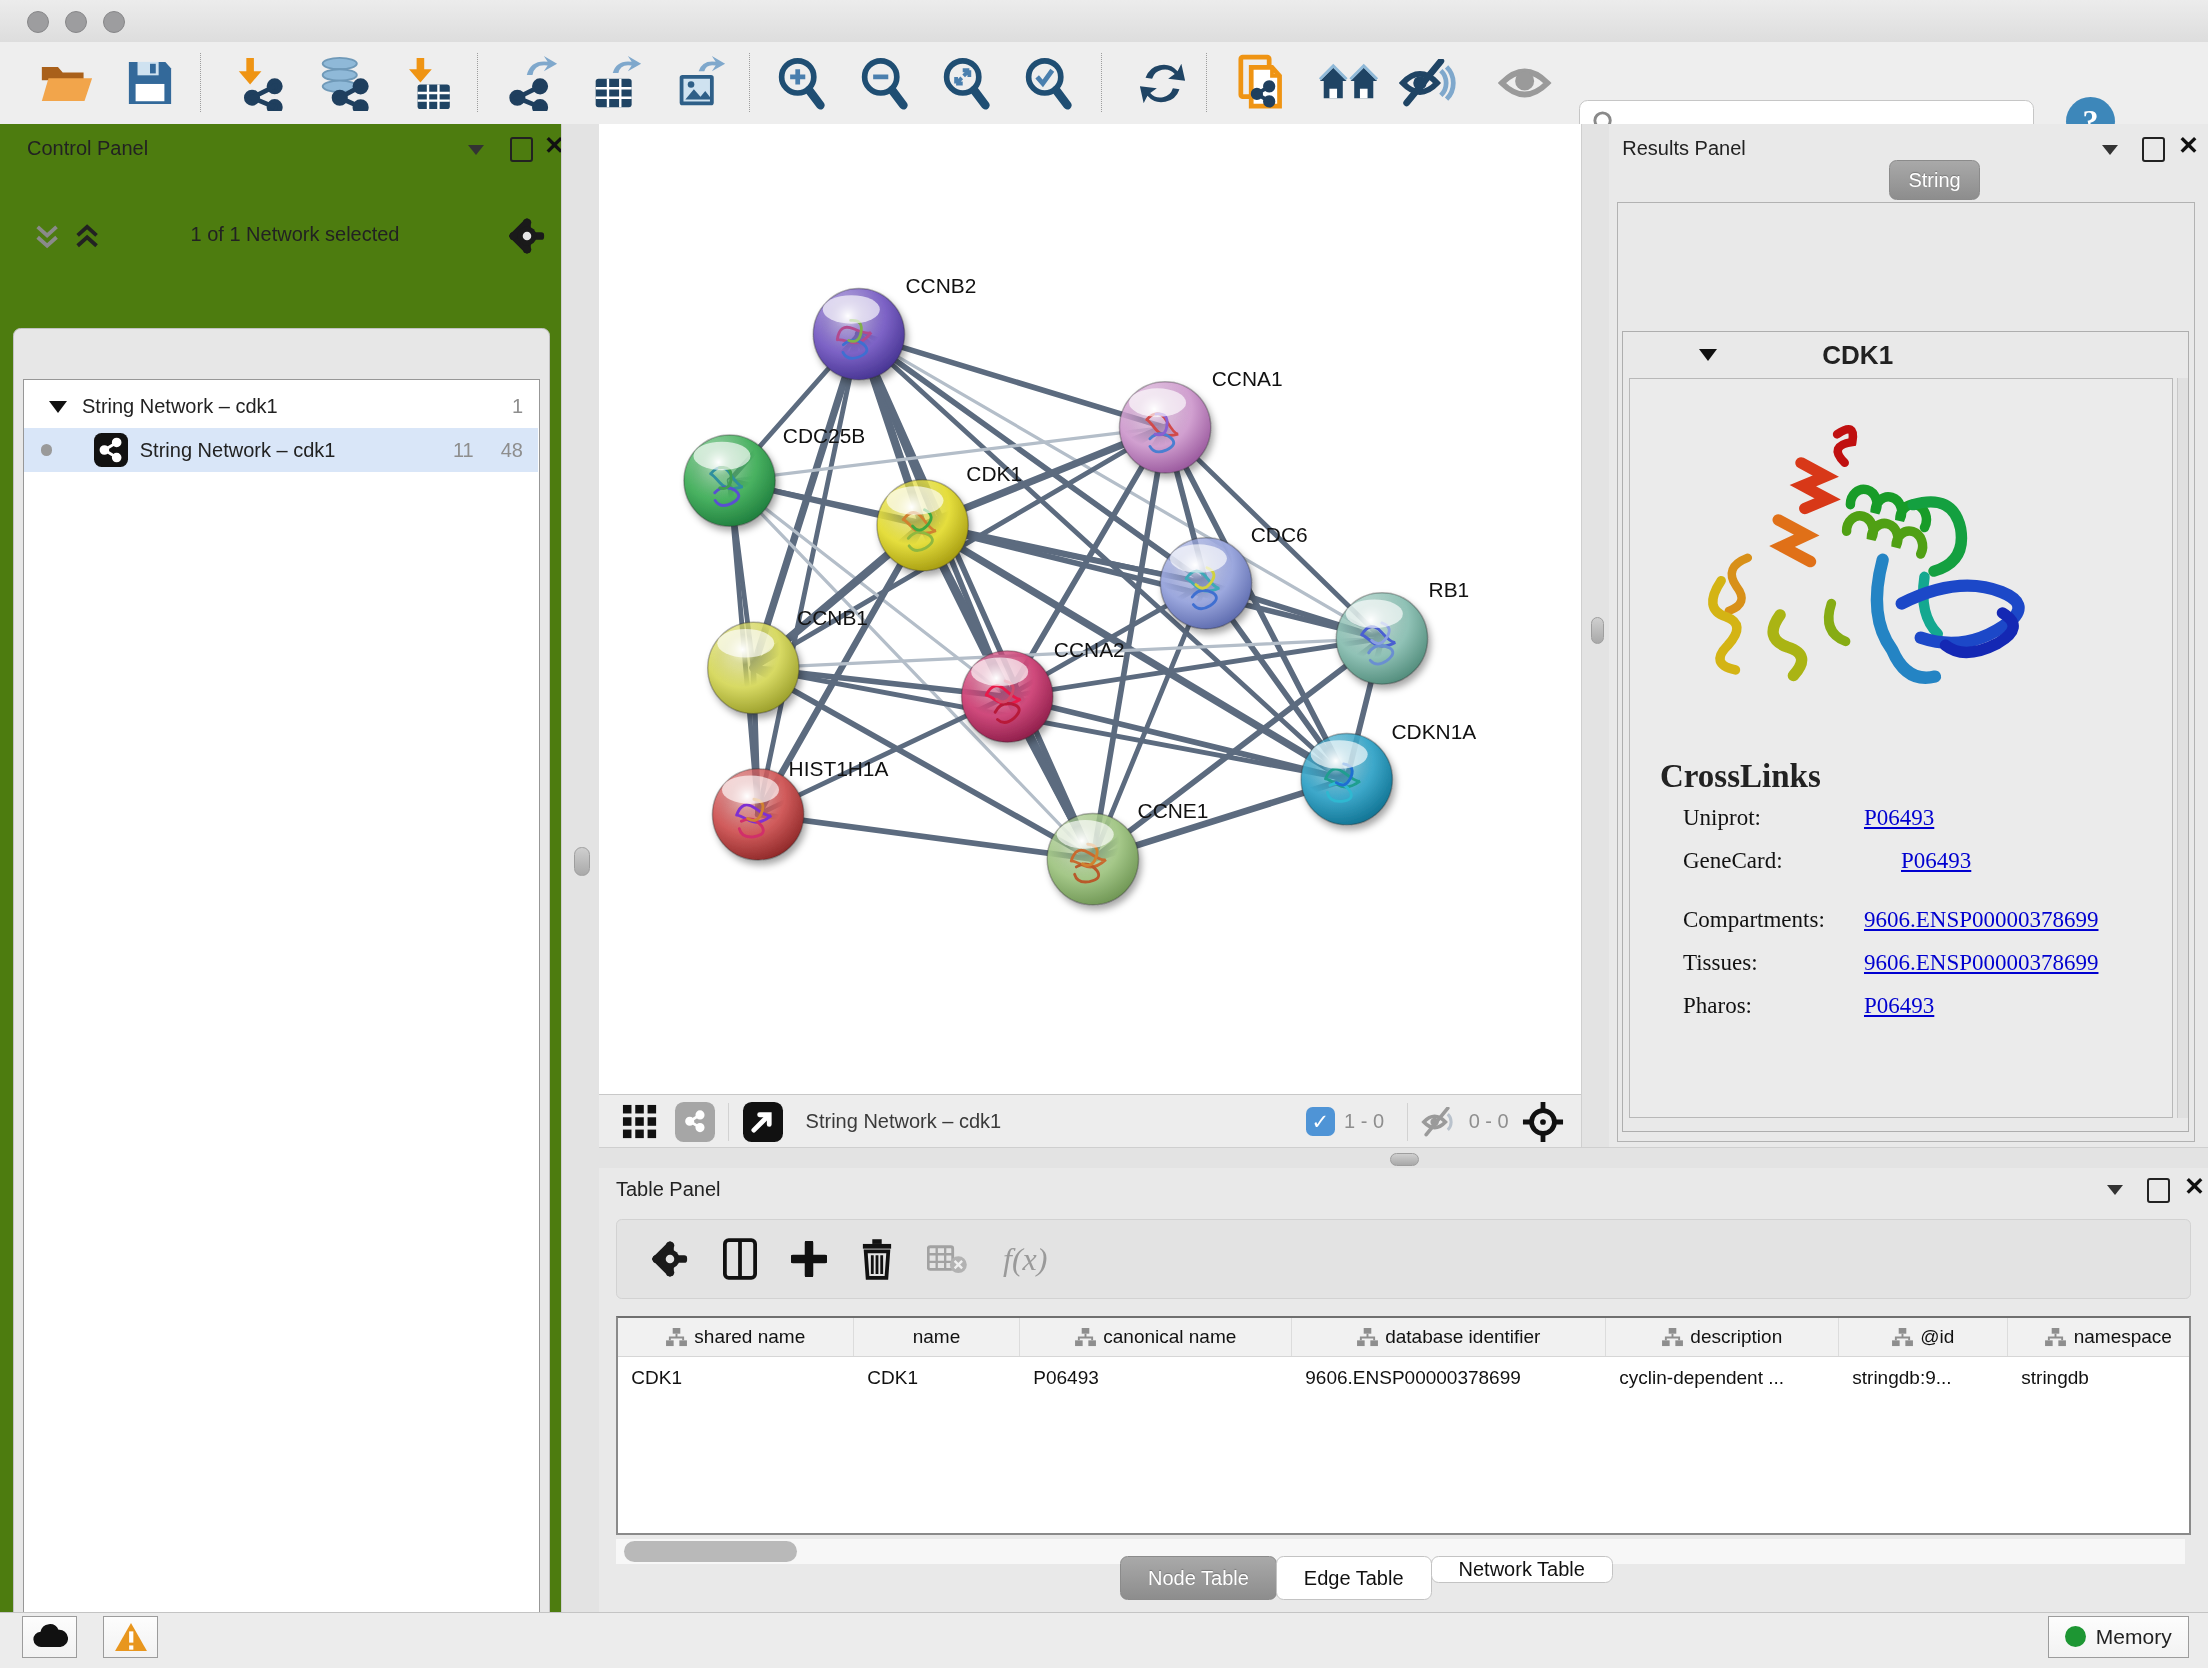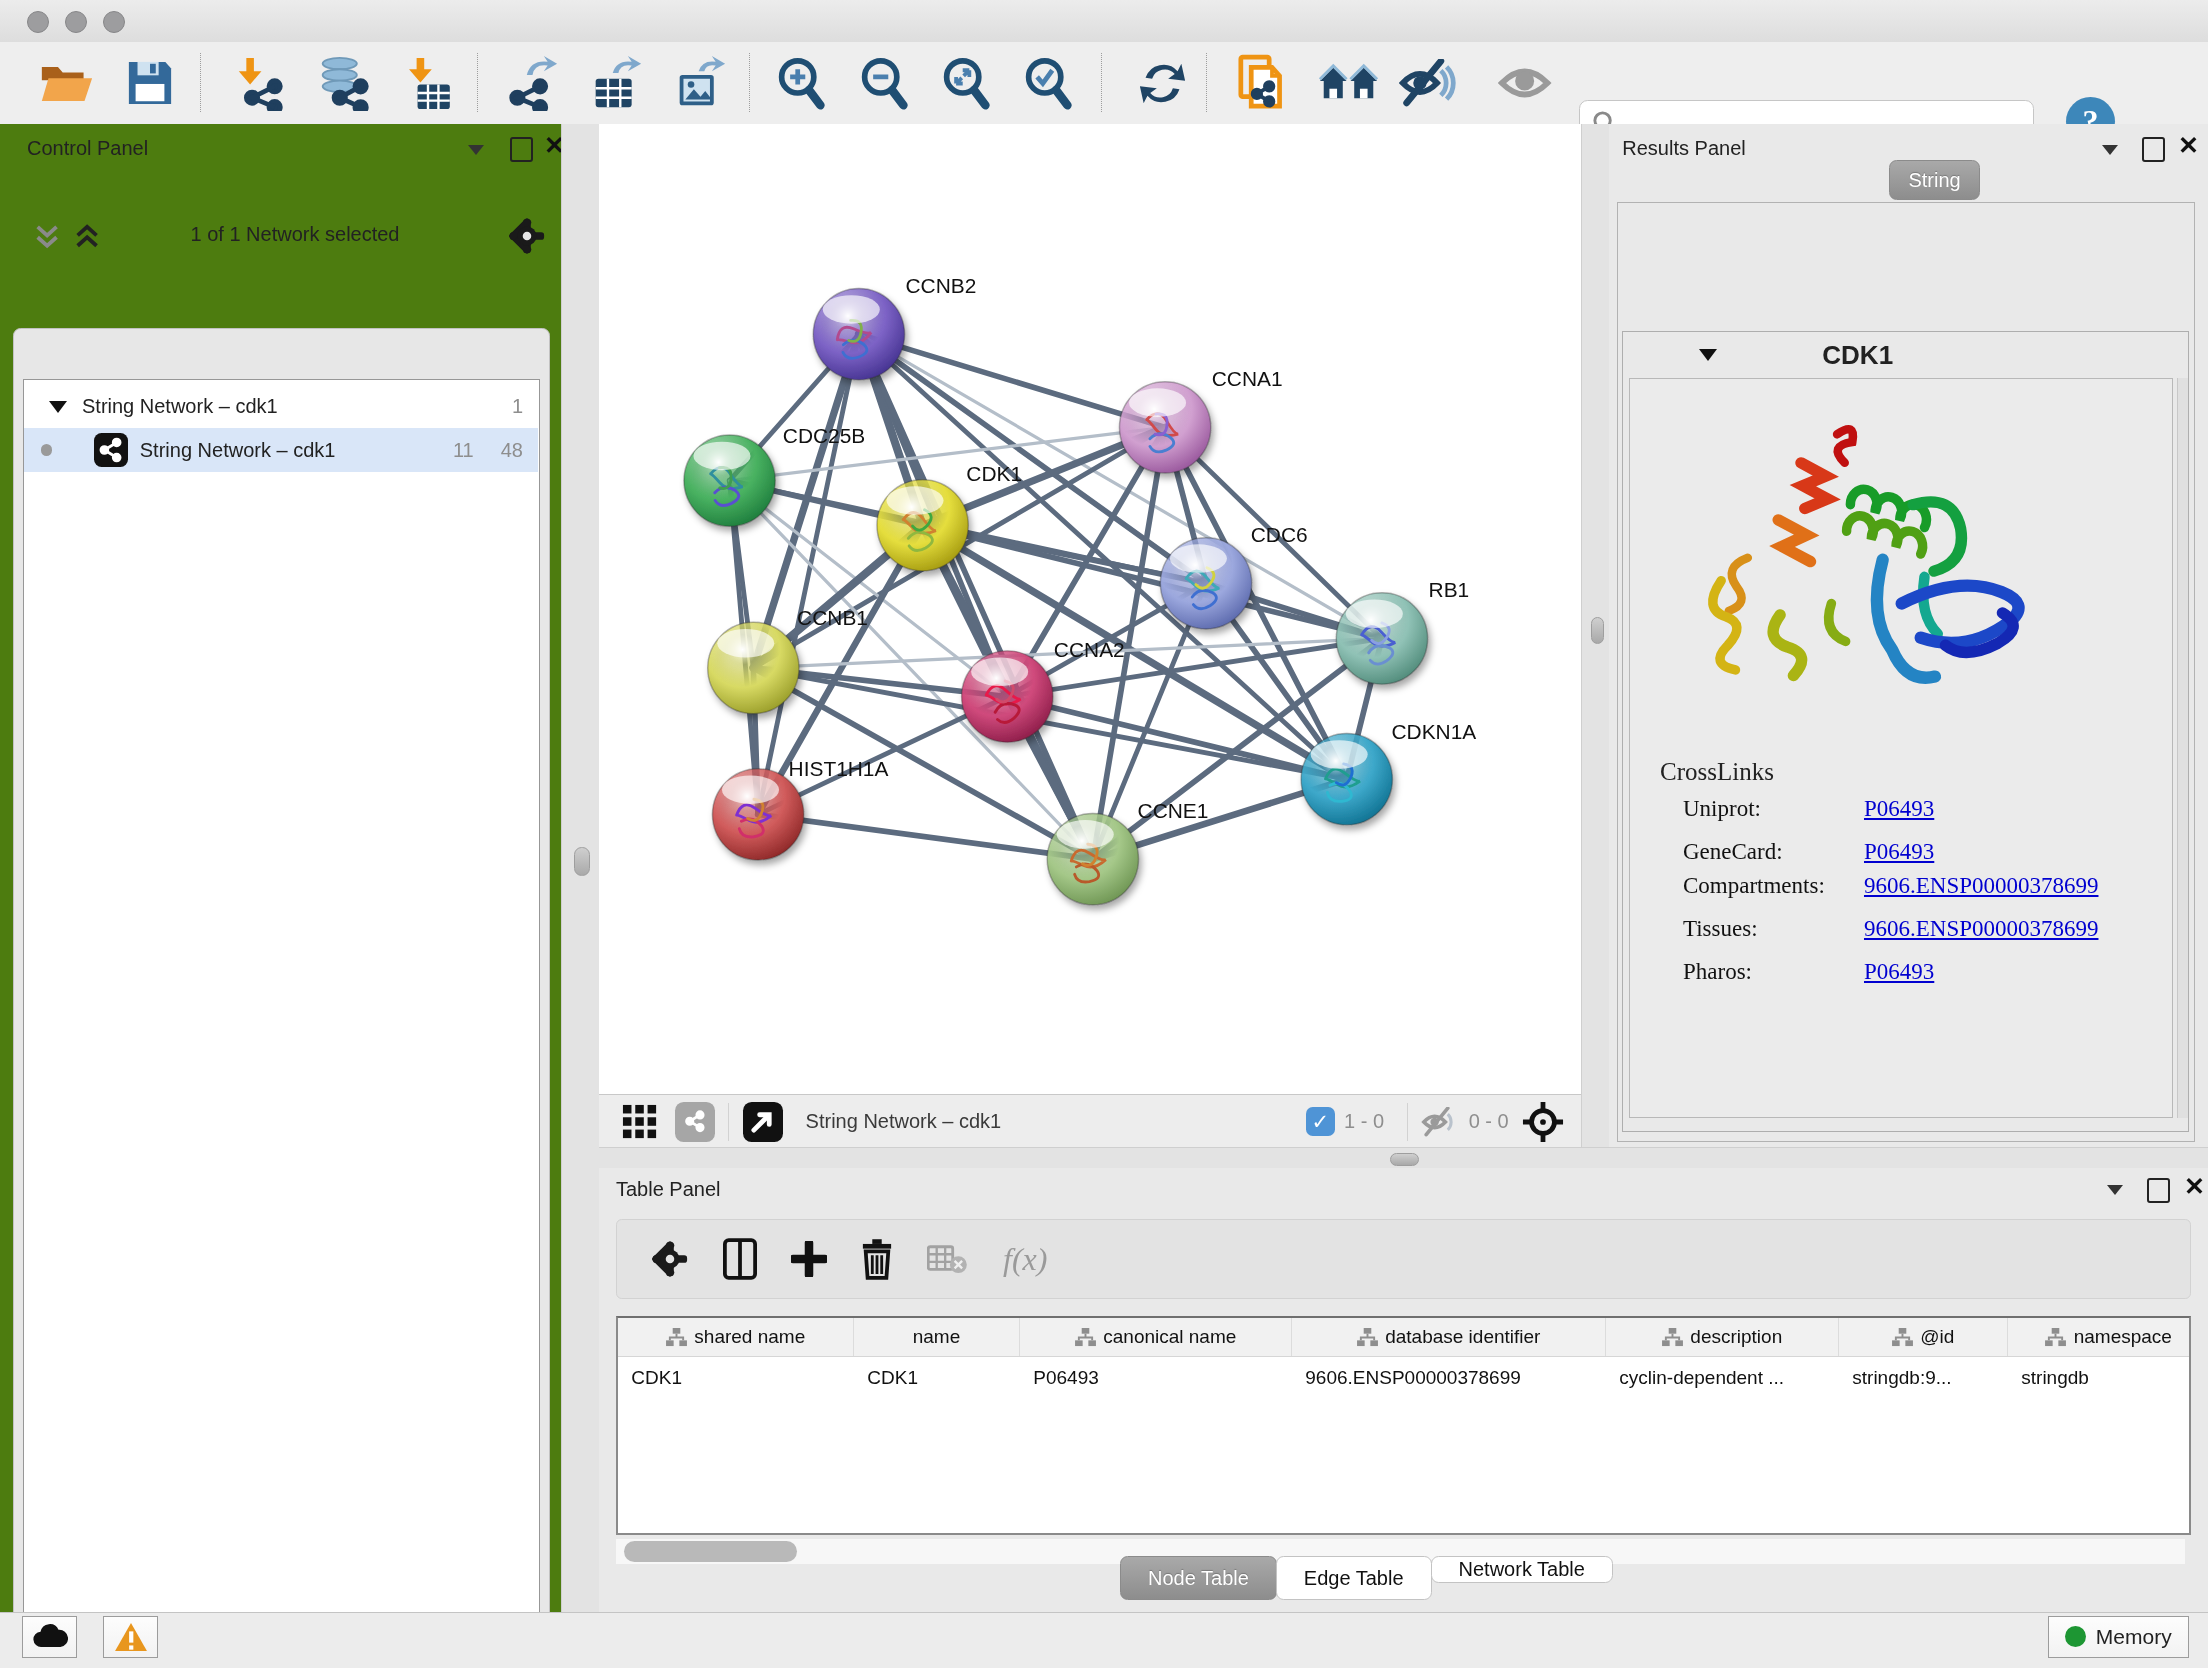--- a/index.html
+++ b/index.html
@@ -608,27 +608,27 @@
           <path d="M152 196 q-10 30 15 40" stroke="#86ac14" stroke-width="10"></path>
           <path d="M168 120 a14 16 0 1 1 26 8 a14 16 0 1 1 26 8 a14 16 0 1 1 26 8" stroke="#50a014" stroke-width="10"></path>
           <path d="M172 92 a14 16 0 1 1 26 8 a14 16 0 1 1 26 8 a14 16 0 1 1 26 8" stroke="#189c28" stroke-width="10"></path>
           <path d="M238 92 q42 -12 50 25 q6 35 -28 45" stroke="#14a040" stroke-width="12"></path>
           <path d="M250 168 q-6 40 14 60" stroke="#14a890" stroke-width="11"></path>
           <path d="M206 150 q-16 60 10 95 q15 35 45 28" stroke="#2484c4" stroke-width="13"></path>
           <path d="M226 196 q60 -30 105 -12 q30 12 10 30 q-45 35 -95 18" stroke="#1c48c8" stroke-width="13"></path>
           <path d="M332 206 q25 15 -5 32 q-35 18 -55 2" stroke="#1428b4" stroke-width="12"></path>
         </g>
       </svg>
-      <div class="serif" style="margin:27px 0 0 30px;font-size:25px;font-weight:normal;">CrossLinks</div>
+      <div class="serif" style="margin:27px 0 0 30px;font-size:33px;font-weight:bold;">CrossLinks</div>
       <div id="xlinks" style="margin:9.5px 0 0 53px;">
           <div style="display: flex; margin-bottom: 17px;">
             <span class="serif xl-label" style="width: 181px;">Uniprot:</span>
             <span class="serif xl-link">P06493</span>
           </div>
-          <div style="display: flex; margin-bottom: 8px;">
+          <div style="display: flex; margin-bottom: 33px; gap: 37px;">
             <span class="serif xl-label" style="width: 181px;">GeneCard:</span>
             <span class="serif xl-link">P06493</span>
           </div>
           <div style="display: flex; margin-bottom: 17px;">
             <span class="serif xl-label" style="width: 181px;">Compartments:</span>
             <span class="serif xl-link">9606.ENSP00000378699</span>
           </div>
           <div style="display: flex; margin-bottom: 17px;">
             <span class="serif xl-label" style="width: 181px;">Tissues:</span>
             <span class="serif xl-link">9606.ENSP00000378699</span>

